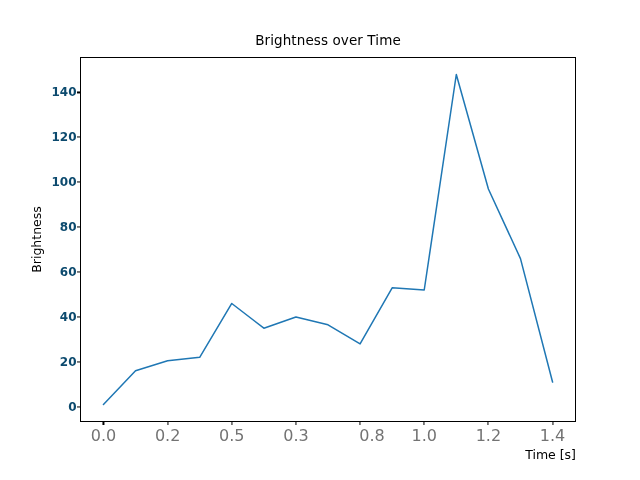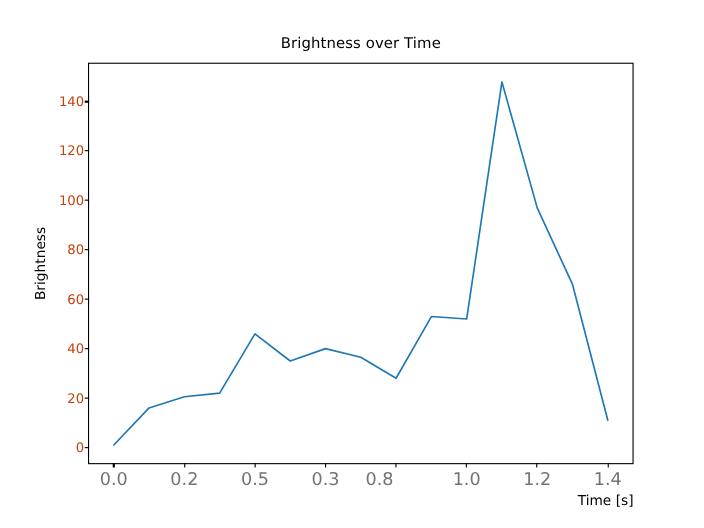--- a/index.html
+++ b/index.html
@@ -43,23 +43,24 @@
     width:100%;height:100%;
     display:block;
     overflow:visible;
   }
   
   .ytick{
     position:absolute;
     right:calc(100% + 4.5px);
     transform:translateY(-50%);
     font-size:12px;
-    color:#c2410c;
+    color:#0c4a6e;
     white-space:nowrap;
     text-align:right;
+    font-weight:bold;
   }
   .ytick-mark{
     position:absolute;
     left:-3.6px;
     width:3.6px;
     height:1.1px;
     background:#000000;
     transform:translateY(-50%);
   }
   
@@ -135,21 +136,21 @@
       <div class="ytick" style="top: 34.4592px;">140</div>
       <div class="ytick-mark" style="top: 34.4592px;"></div>
       <div class="xtick" style="left: 22.4545px;">0.0</div>
       <div class="xtick-mark" style="left: 22.4545px;"></div>
       <div class="xtick" style="left: 86.6104px;">0.2</div>
       <div class="xtick-mark" style="left: 86.6104px;"></div>
       <div class="xtick" style="left: 150.766px;">0.5</div>
       <div class="xtick-mark" style="left: 150.766px;"></div>
       <div class="xtick" style="left: 214.922px;">0.3</div>
       <div class="xtick-mark" style="left: 214.922px;"></div>
-      <div class="xtick" style="left: 264px;">0.8</div>
+      <div class="xtick" style="left: 291px;">0.8</div>
       <div class="xtick-mark" style="left: 279.078px;"></div>
       <div class="xtick" style="left: 343.234px;">1.0</div>
       <div class="xtick-mark" style="left: 343.234px;"></div>
       <div class="xtick" style="left: 407.39px;">1.2</div>
       <div class="xtick-mark" style="left: 407.39px;"></div>
       <div class="xtick" style="left: 471.545px;">1.4</div>
       <div class="xtick-mark" style="left: 471.545px;"></div>
     </div>
 
   <div id="xlabel">Time [s]</div>

